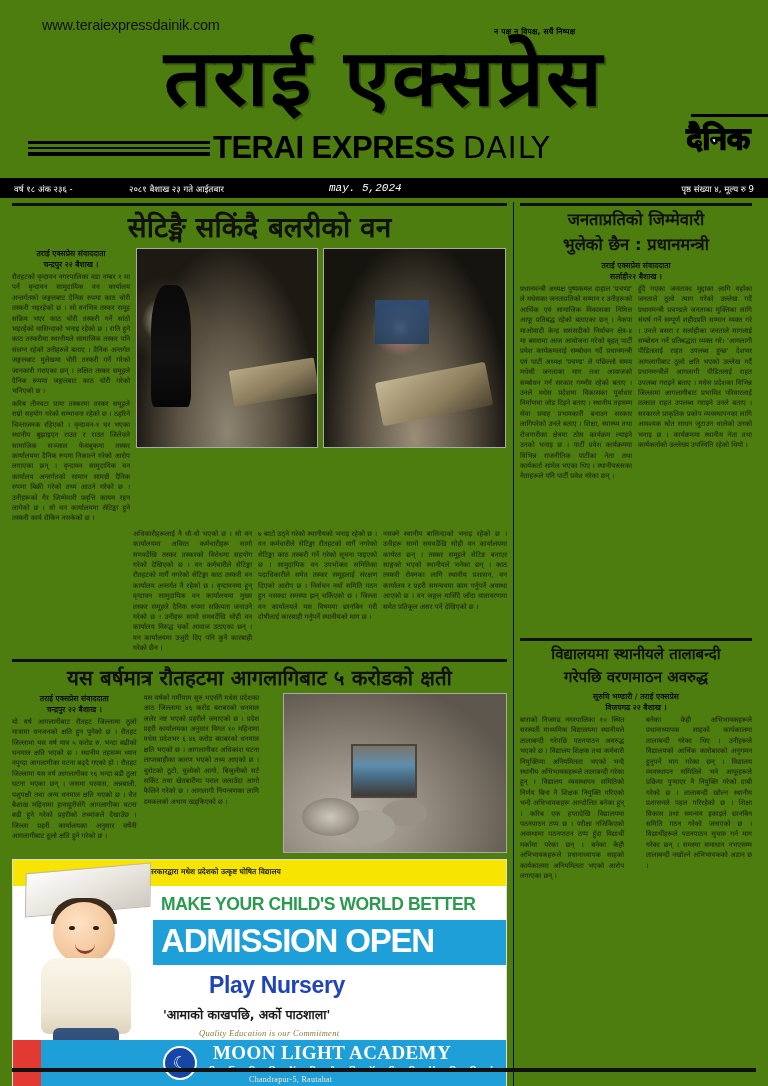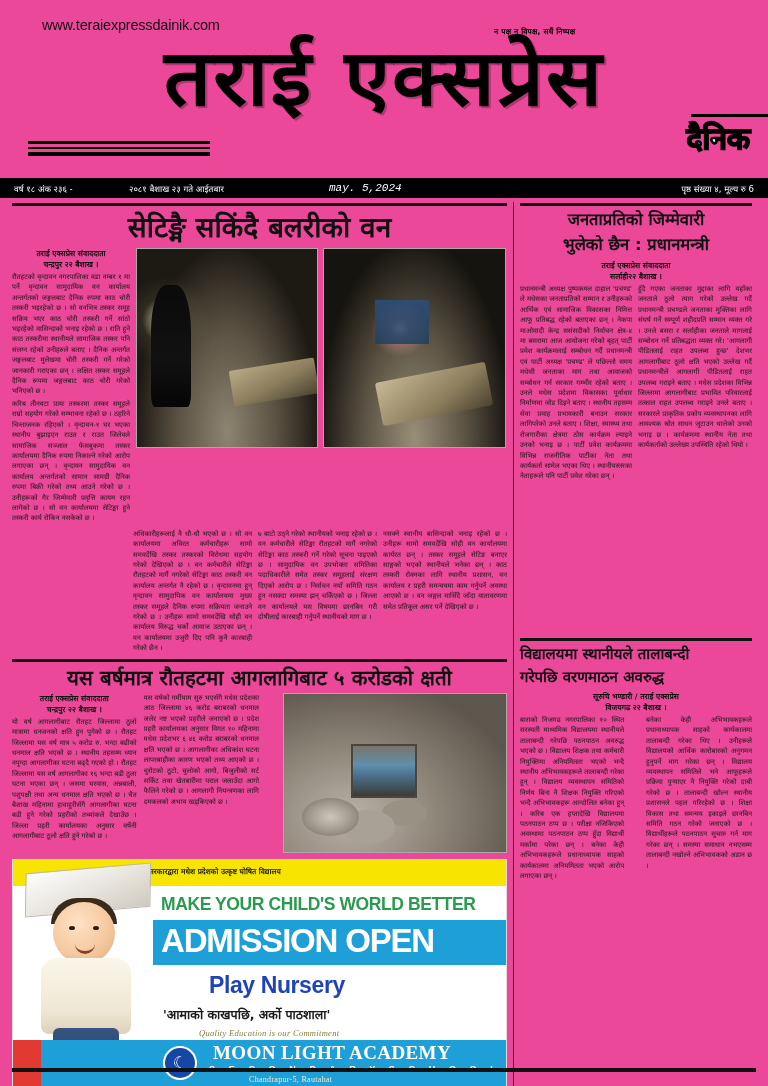--- a/index.html
+++ b/index.html
@@ -8,21 +8,21 @@
   }
   body {
     width: 768px; height: 1086px;
     font-family: "Liberation Sans", sans-serif;
     overflow: hidden;
     position: relative;
   }
   .page {
     width: 768px; height: 1086px;
     position: relative;
-    background: #ec4899;
+    background: #4d7c0f;
     box-sizing: border-box;
     padding: 0;
   }
 
   
   .masthead {
     position: relative;
     height: 178px;
     padding: 0 14px;
     box-sizing: border-box;
@@ -169,20 +169,21 @@
     color: #111;
     text-align: center;
     margin: 3px 0 1px 0;
   }
   .hl-right-2 {
     font-family: "DejaVu Sans", sans-serif;
     font-weight: bold;
     font-size: 15px;
     line-height: 20px;
     color: #111;
+    text-align: center;
     margin: 3px 0 1px 0;
   }
 
   
   .byline {
     font-family: "DejaVu Sans", sans-serif;
     font-weight: bold;
     font-size: 7.6px;
     line-height: 11px;
     text-align: center;
@@ -446,31 +447,34 @@
 
   <div class="masthead">
     <div class="site-url">www.teraiexpressdainik.com</div>
     <div class="tagline">न पक्ष न विपक्ष, सधैं निष्पक्ष</div>
     <div class="title-nep">तराई एक्सप्रेस</div>
     <div class="title-underbar">
       <div></div>
         <div></div>
         <div></div>
     </div>
+    <div class="title-en">
+      <span>TERAI EXPRESS </span><span class="daily">DAILY</span>
+    </div>
     <div class="dainik-badge">
       <span class="topline"></span>
       <span>दैनिक</span>
     </div>
   </div>
 
   <div class="infobar">
     <div class="ib-a">वर्ष १८  अंक २३६ -</div>
     <div class="ib-b">२०८१ बैशाख २३ गते आईतबार</div>
     <div class="ib-c">may. 5,2024</div>
-    <div class="ib-d">पृष्ठ संख्या ४, मूल्य रु 6</div>
+    <div class="ib-d">पृष्ठ संख्या ४, मूल्य रु 9</div>
   </div>
 
   <div class="content">
 
     <div class="left-zone">
 
       <div class="rule-thick"></div>
       <div class="hl-main">सेटिङ्मै सकिंदै बलरीको वन</div>
 
       <div class="cols">

